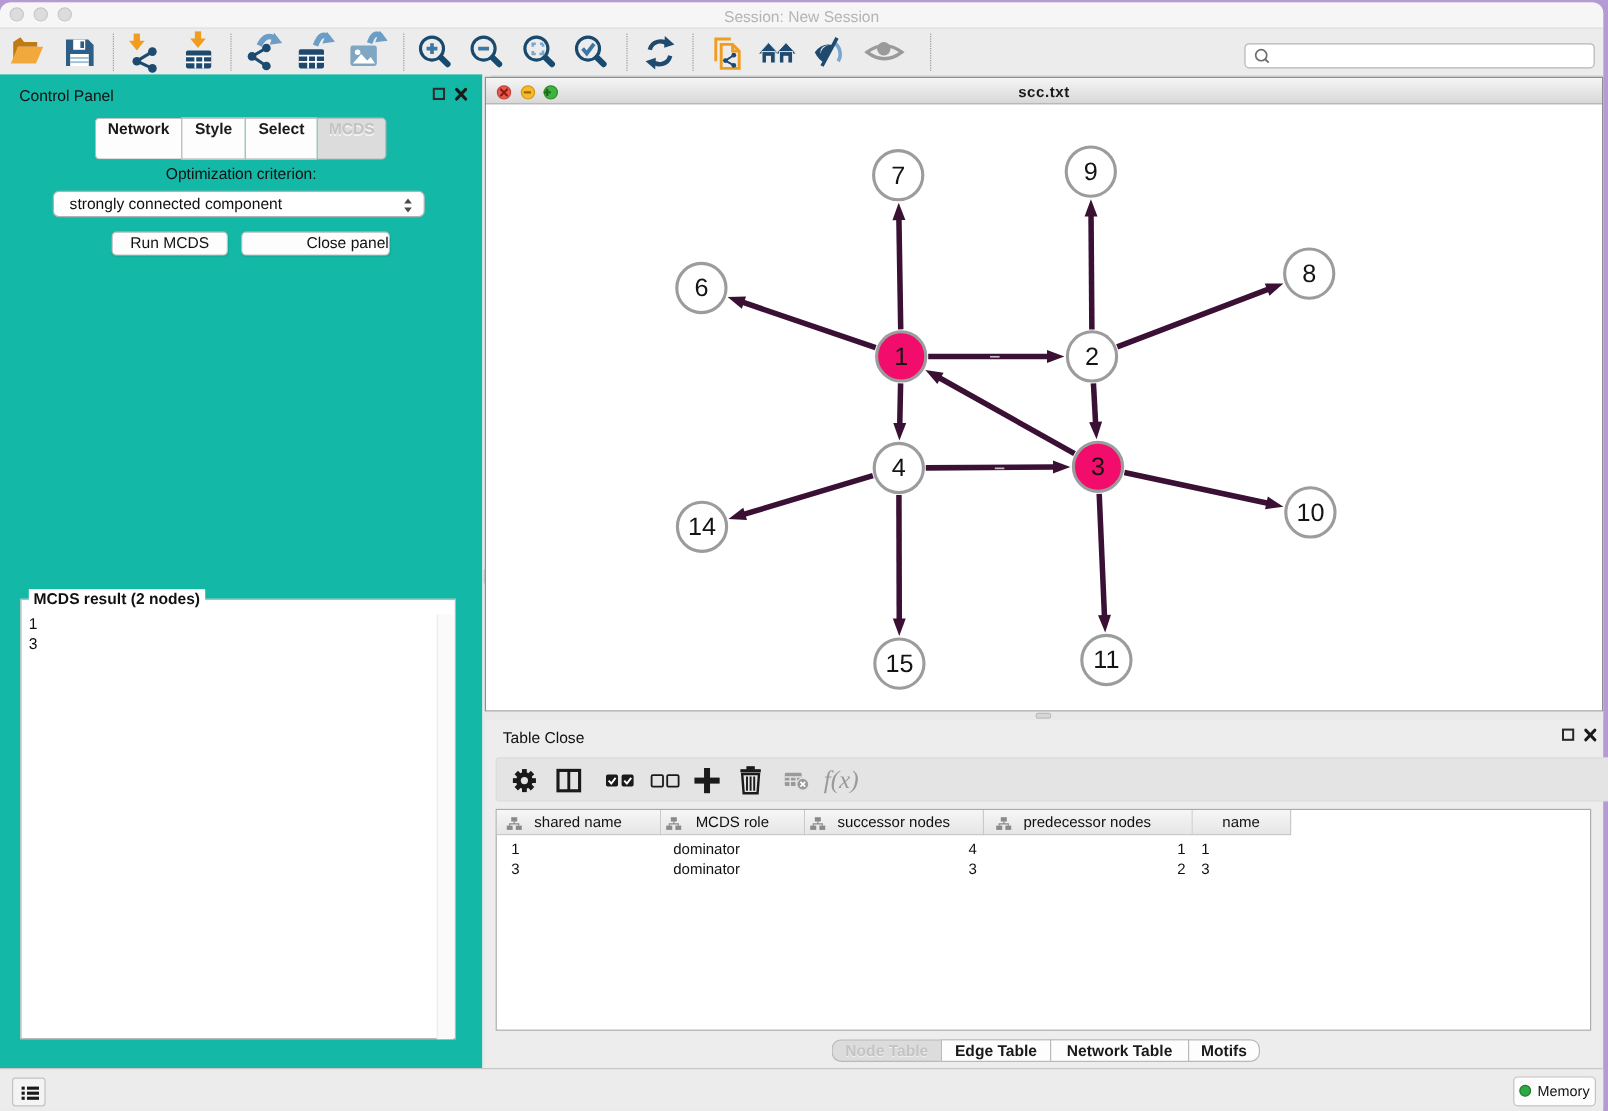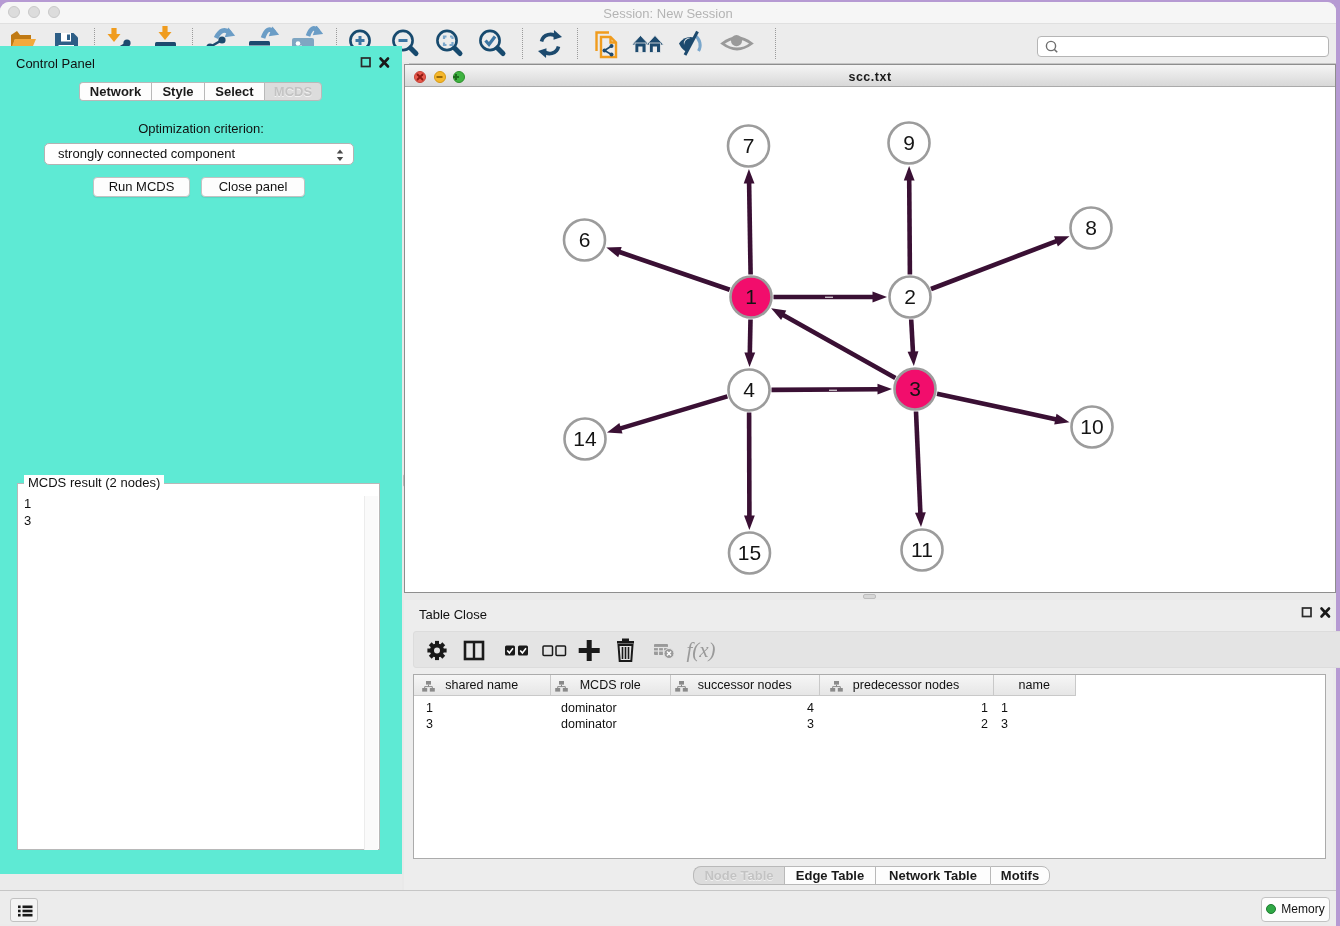--- a/index.html
+++ b/index.html
@@ -7,33 +7,33 @@
 body { background:#b69ad3; font-family:"Liberation Sans", sans-serif; position:relative; }
 #win { position:absolute; left:0; top:2px; width:1336px; height:924px; background:#ebebeb; border-radius:9px 9px 0 0; }
 #titlebar { position:absolute; left:0; top:0; width:1336px; height:21px; background:#f6f6f6; border-radius:9px 9px 0 0;padding-left:41px; }
 .tl { position:absolute; top:4px; width:12px; height:12px; border-radius:50%; background:#dcdcdc; border:1px solid #c9c9c9; }
 #wtitle { position:absolute; top:4px; left:0; width:1336px; text-align:center; font-size:13px; color:#b4b4b4; }
 #toolbar { position:absolute; left:0; top:21px; width:1336px; height:41px; background:#ececec; border-bottom:1px solid #c6c6c6; border-top:1px solid #e0e0e0; }
 .sep { position:absolute; top:4px; height:31px; width:0; border-left:1px dotted #9a9a9a; }
 .ticon { position:absolute; top:2px; }
 #searchbox { position:absolute; left:1037px; top:12px; width:292px; height:21px; background:#fff; border:1px solid #b5b5b5; border-radius:4px; }
 
-#cpanel { position:absolute; left:0; top:44px; width:402px; height:828px; background:#5eead4; }
+#cpanel { position:absolute; left:0; top:60px; width:402px; height:828px; background:#14b8a6; }
 #cpanel .ptitle { position:absolute; left:16px; top:10px; font-size:13px; color:#111; }
 .winbtn { position:absolute; }
 #cptabs { position:absolute; top:36px; left:79px; height:19px; }
-.tab { float:left; height:19px; background:#fdfdfd; border:1px solid #b9b9b9; border-right:none; font-size:13px; font-weight:bold; color:#1a1a1a; text-align:center; line-height:18px; }
+.tab { float:left; height:35px; background:#fdfdfd; border:1px solid #b9b9b9; border-right:none; font-size:13px; font-weight:bold; color:#1a1a1a; text-align:center; line-height:18px; }
 .tab.first { border-radius:4px 0 0 4px; }
 .tab.last { border-radius:0 4px 4px 0; border-right:1px solid #b9b9b9; }
 .tab.dim { background:#dcdcdc; color:#c3c3c3; text-shadow:0 1px 0 #f2f2f2; }
 #optlabel { position:absolute; left:0; top:75px; width:402px; text-align:center; font-size:13px; color:#111; }
 #combo { position:absolute; left:44px; top:97px; width:310px; height:22px; background:#fff; border:1px solid #b3b3b3; border-radius:5px; font-size:13px; color:#111; line-height:20px; padding-left:13px; }
 .btn { position:absolute; height:20px; background:#fdfdfd; border:1px solid #c2c2c2; border-radius:4px; font-size:13px; color:#111; text-align:center; line-height:18px; box-shadow:0 1px 1px rgba(0,0,0,0.08); }
 #mcdsbox { position:absolute; left:17px; top:437px; width:363px; height:367px; background:#fff; border:1px solid #b8b8b8; }
-#mcdstitle { position:absolute; left:24px; top:429px; background:#fff; padding:0 4px; font-size:13px; color:#111; }
+#mcdstitle { position:absolute; left:24px; top:429px; background:#fff; padding:0 4px; font-size:13px; color:#111;font-weight:bold; }
 #mcdsbox .vtrack { position:absolute; right:1px; top:12px; width:14px; height:354px; background:#fafafa; border-left:1px solid #ececec; }
 .mline { position:absolute; left:6px; font-size:13px; color:#111; }
 #vdivider { position:absolute; left:402px; top:60px; width:7px; height:828px; background:#e9e9e9; }
 #vthumb { position:absolute; left:403px; top:472px; width:5px; height:13px; background:#d7d7d7; border:1px solid #bdbdbd; border-radius:2px; }
 
 #netwin { position:absolute; left:404px; top:62px; width:932px; height:529px; border:1px solid #8e8e8e; background:#fff; }
 #nettitle { position:absolute; left:0; top:0; width:930px; height:22px; background:linear-gradient(#f5f5f5,#d8d8d8); border-bottom:1px solid #aaaaaa; }
 #nettitle .txt { position:absolute; width:100%; text-align:center; top:5px; font-size:12.5px; font-weight:bold; color:#1a1a1a; letter-spacing:0.5px; }
 .mac { position:absolute; top:6px; width:12px; height:12px; border-radius:50%; }
 .graph { position:absolute; left:0; top:22px; }
@@ -222,21 +222,21 @@
       <div class="tab" style="width:53px">Style</div>
       <div class="tab" style="width:60px">Select</div>
       <div class="tab last dim" style="width:58px">MCDS</div>
     </div>
     <div id="optlabel">Optimization criterion:</div>
     <div id="combo">strongly connected component<svg width="14" height="18" viewBox="0 0 14 18" style="position:absolute;right:6px;top:2px">
           <polygon points="7,3.5 10.2,7.5 3.8,7.5" fill="#4a4a4a"></polygon>
           <polygon points="7,15 10.2,11 3.8,11" fill="#4a4a4a"></polygon>
         </svg></div>
     <div class="btn" style="left:93px; top:131px; width:97px;">Run MCDS</div>
-    <div class="btn" style="left:201px; top:131px; width:104px;">Close panel</div>
+    <div class="btn" style="left:201px; top:131px; width:124px;text-align:right;">Close panel</div>
     <div id="mcdsbox">
       <div class="mline" style="top:12px">1</div>
       <div class="mline" style="top:29px">3</div>
       <div class="vtrack"></div>
     </div>
     <div id="mcdstitle">MCDS result (2 nodes)</div>
   </div>
   <div id="vdivider"></div>
     <div id="vthumb"></div>
   <div id="netwin">

